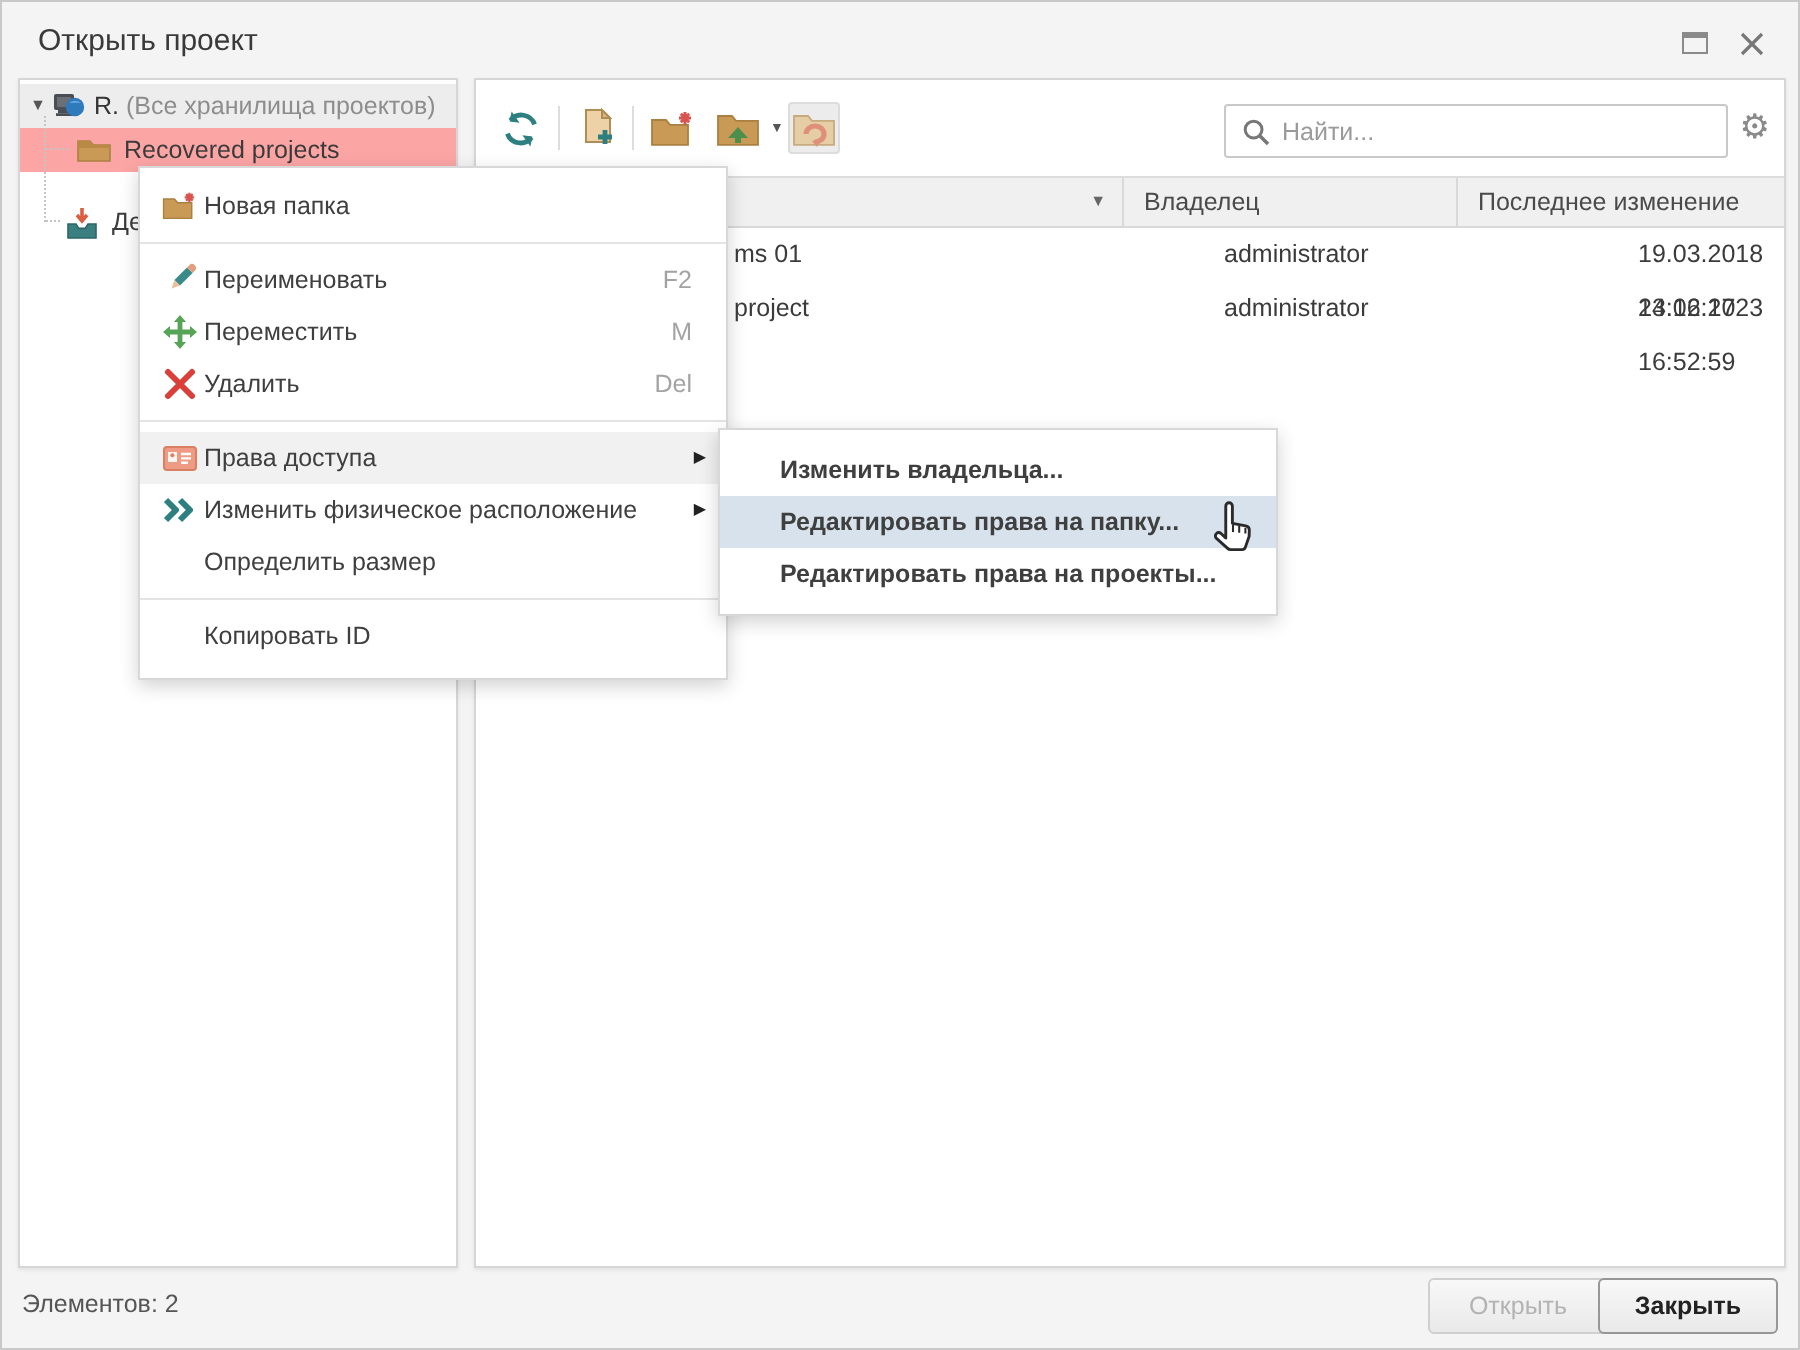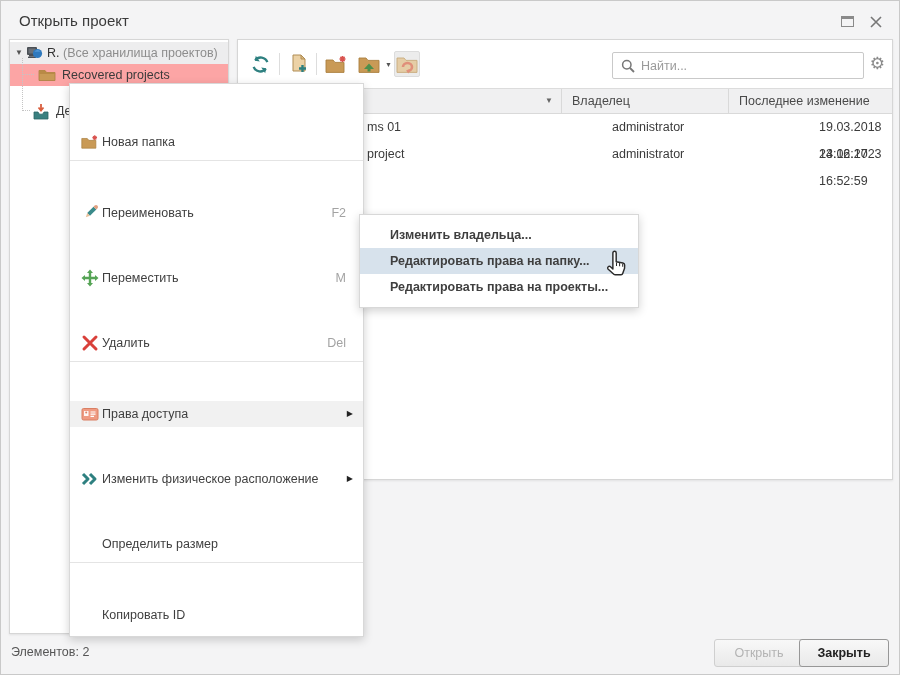--- a/index.html
+++ b/index.html
@@ -18,21 +18,21 @@
   .title { position:absolute; left:18px; top:11px; font-size:15px; color:#3a3a3a; }
   .win-btn { position:absolute; top:13px; width:18px; height:16px; cursor:pointer; }
   .win-max { right:42px; }
   .win-max .box { position:absolute; left:2px; top:2px; width:13px; height:11px; border:1px solid #8a8a8a; border-top:3px solid #8a8a8a; }
   .win-close { right:14px; }
   .win-close svg { position:absolute; left:2px; top:1px; }
 
   
   .panel { position:absolute; background:#fff; border:1px solid #d6d6d6; box-shadow:0 1px 2px rgba(0,0,0,.08); }
   .left-panel  { left:8px;   top:38px; width:220px; height:595px; }
-  .right-panel { left:236px; top:38px; width:656px; height:441px; }
+  .right-panel { left:236px; top:38px; width:656px; height:595px; }
 
   
   .tree-row { position:absolute; left:0; right:0; height:22px; line-height:22px; white-space:nowrap; cursor:pointer; }
   .tree-row-1 { top:2px;  background:#ededee; }
   .tree-row-2 { top:24px; background:#fca5a5; }
   .tree-row-3 { top:58px; height:26px; line-height:26px; background:#fff; }
   .tree-caret { position:absolute; left:5px; top:0; font-size:8px; color:#555; }
   .tree-ic { position:absolute; top:3px; }
   .tr1-ic { left:16px; }
   .tr2-ic { left:28px; }
@@ -67,21 +67,21 @@
   .sort-arrow { position:absolute; right:8px; top:0; font-size:8px; color:#666; }
   .trow { position:absolute; left:0; right:0; height:27px; line-height:27px; display:flex; cursor:pointer;gap:40px; }
   .trow-1 { top:74px; }
   .trow-2 { top:101px; }
   .td-name  { width:324px; padding-left:129px; white-space:nowrap; overflow:hidden; }
   .td-owner { width:167px; padding-left:10px; }
   .td-mod   { flex:1; padding-left:10px; }
 
   
   .menu { position:absolute; left:68px; top:82px; width:295px; background:#fff; border:1px solid #d8d8d8; box-shadow:0 3px 9px rgba(0,0,0,.18); z-index:10; padding:6px 0 8px; }
-  .mi { position:relative; height:26px; line-height:26px; padding-left:32px; white-space:nowrap; cursor:pointer; color:#3f3f3f;margin-top:39px; }
+  .mi { position:relative; height:26px; line-height:26px; padding-left:32px; white-space:nowrap; cursor:pointer; color:#3f3f3f; }
   .mi.hovered { background:#f1f1f1; }
   .mi .mic { position:absolute; left:11px; top:4px; width:18px; height:18px; }
   .mi .msc { position:absolute; right:17px; color:#a3a3a3; }
   .mi .marr { position:absolute; right:10px; top:0; font-size:8px; color:#222; }
   .msep { border-top:1px solid #e4e4e4; margin:5px 0; }
 
   
   .submenu { position:absolute; left:358px; top:213px; width:280px; background:#fff; border:1px solid #d8d8d8; box-shadow:0 3px 9px rgba(0,0,0,.18); z-index:11; padding:7px 0; }
   .smi { height:26px; line-height:26px; padding-left:30px; white-space:nowrap; cursor:pointer; color:#3f3f3f;font-weight:bold; }
   .smi.highlighted { background:#d7e2ec; }

